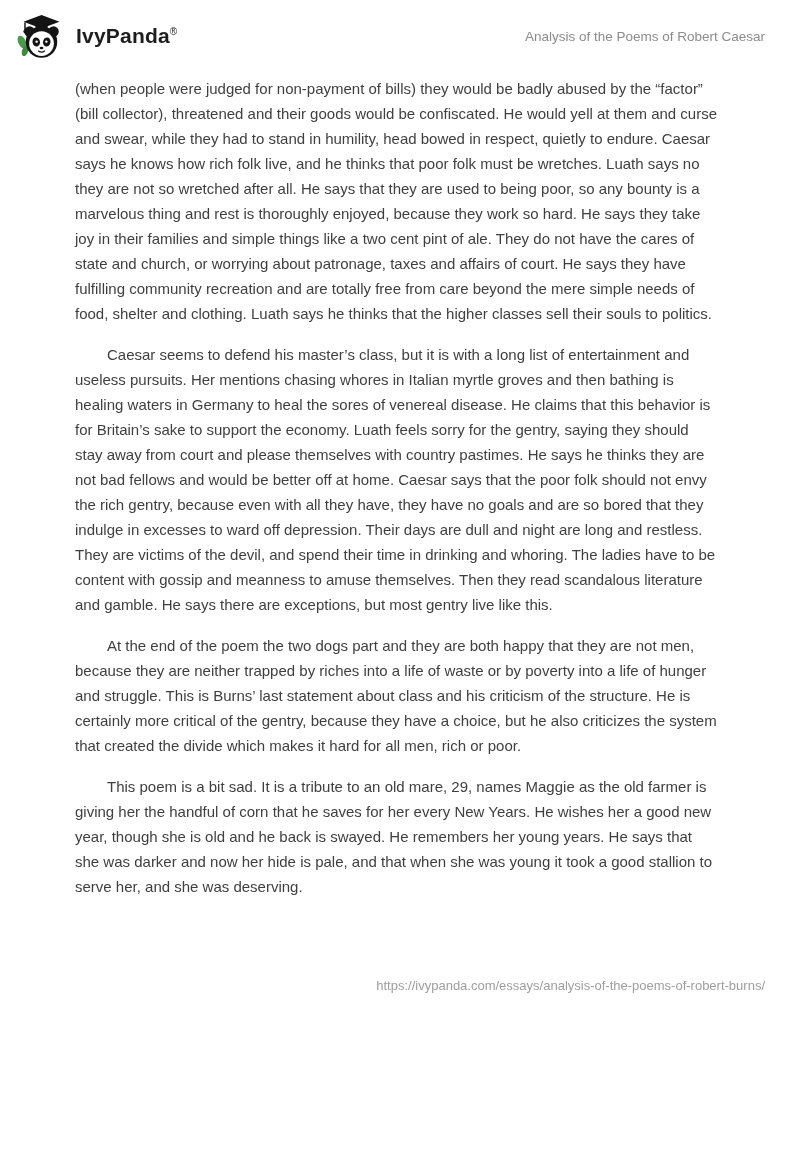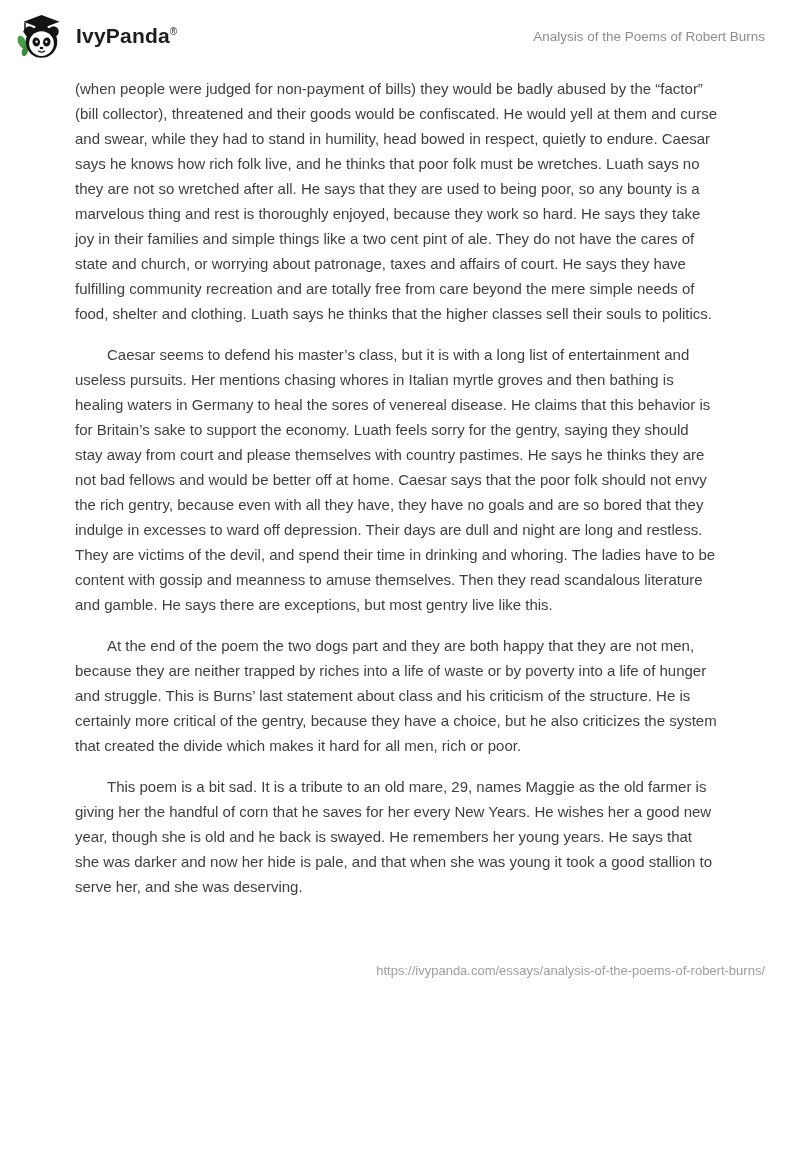--- a/index.html
+++ b/index.html
@@ -48,21 +48,21 @@
   .content p {
     margin: 0 0 16px 0;
   }
   .content p.indent {
     text-indent: 32px;
     margin-top: 12px;
   }
   .footer {
     position: absolute;
     right: 35px;
-    bottom: 30px;
+    bottom: 15px;
     font-size: 13px;
     color: #9e9e9e;
   }
   .footer a {
     color: #9e9e9e;
     text-decoration: none;
   }
   .logo-svg { display: block; }
 </style>
 </head>
@@ -93,21 +93,21 @@
           <path d="M30 52 q4 3 8 0" stroke="#141414" stroke-width="1.6" fill="none" stroke-linecap="round"></path>
 
           <polygon points="34,4 58,13 34,22 10,13" fill="#141414"></polygon>
           <rect x="26" y="17" width="16" height="6" rx="2" fill="#141414"></rect>
           <path d="M12 14 v10" stroke="#141414" stroke-width="2"></path>
           <circle cx="12" cy="26" r="2.2" fill="#141414"></circle>
         </svg>
       </span>
       <span class="brand"><span>IvyPanda</span><sup>®</sup></span>
     </div>
-    <div class="page-title">Analysis of the Poems of Robert Burns</div>
+    <div class="page-title">Analysis of the Poems of Robert Caesar</div>
   </div>
 
   <div class="content">
     <p>(when people were judged for non-payment of bills) they would be badly abused by the “factor” (bill collector), threatened and their goods would be confiscated. He would yell at them and curse and swear, while they had to stand in humility, head bowed in respect, quietly to endure. Caesar says he knows how rich folk live, and he thinks that poor folk must be wretches. Luath says no they are not so wretched after all. He says that they are used to being poor, so any bounty is a marvelous thing and rest is thoroughly enjoyed, because they work so hard. He says they take joy in their families and simple things like a two cent pint of ale. They do not have the cares of state and church, or worrying about patronage, taxes and affairs of court. He says they have fulfilling community recreation and are totally free from care beyond the mere simple needs of food, shelter and clothing. Luath says he thinks that the higher classes sell their souls to politics.</p>
     <p class="indent">Caesar seems to defend his master’s class, but it is with a long list of entertainment and useless pursuits. Her mentions chasing whores in Italian myrtle groves and then bathing is healing waters in Germany to heal the sores of venereal disease. He claims that this behavior is for Britain’s sake to support the economy. Luath feels sorry for the gentry, saying they should stay away from court and please themselves with country pastimes. He says he thinks they are not bad fellows and would be better off at home. Caesar says that the poor folk should not envy the rich gentry, because even with all they have, they have no goals and are so bored that they indulge in excesses to ward off depression. Their days are dull and night are long and restless. They are victims of the devil, and spend their time in drinking and whoring. The ladies have to be content with gossip and meanness to amuse themselves. Then they read scandalous literature and gamble. He says there are exceptions, but most gentry live like this.</p>
     <p class="indent">At the end of the poem the two dogs part and they are both happy that they are not men, because they are neither trapped by riches into a life of waste or by poverty into a life of hunger and struggle. This is Burns’ last statement about class and his criticism of the structure. He is certainly more critical of the gentry, because they have a choice, but he also criticizes the system that created the divide which makes it hard for all men, rich or poor.</p>
     <p class="indent">This poem is a bit sad. It is a tribute to an old mare, 29, names Maggie as the old farmer is giving her the handful of corn that he saves for her every New Years. He wishes her a good new year, though she is old and he back is swayed. He remembers her young years. He says that she was darker and now her hide is pale, and that when she was young it took a good stallion to serve her, and she was deserving.</p>
   </div>
 
   <div class="footer">

